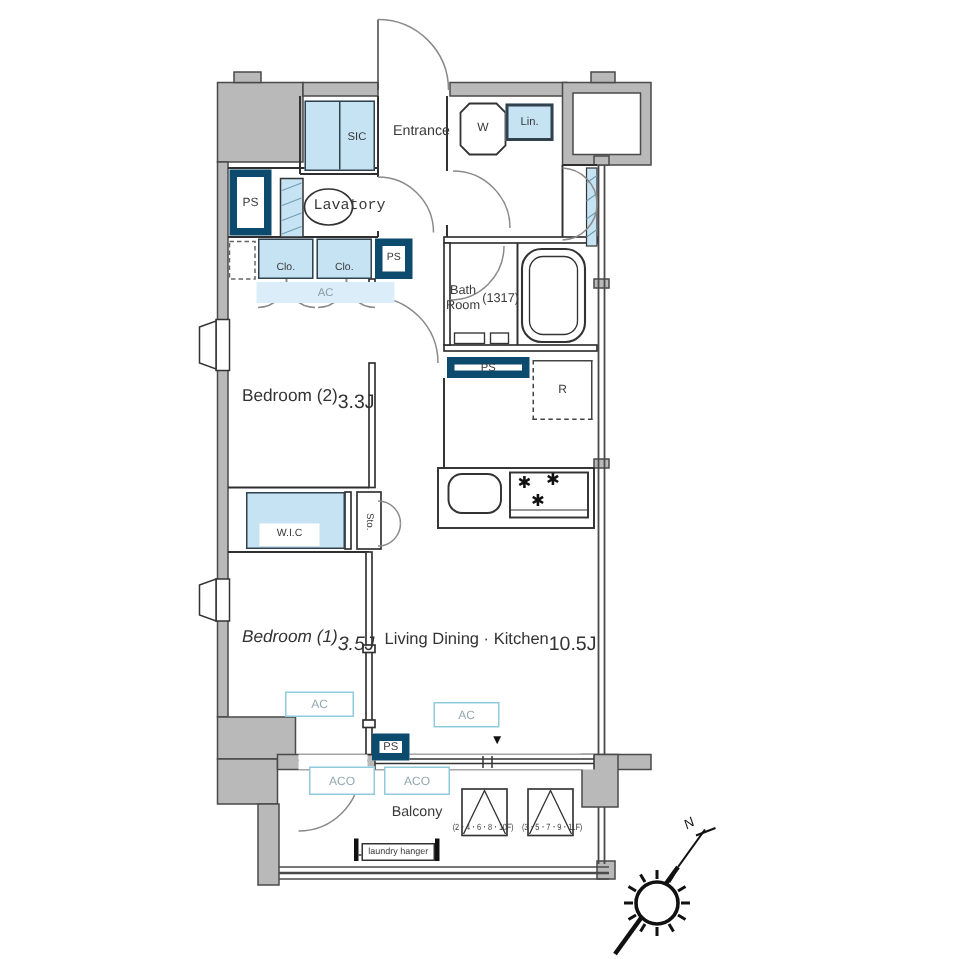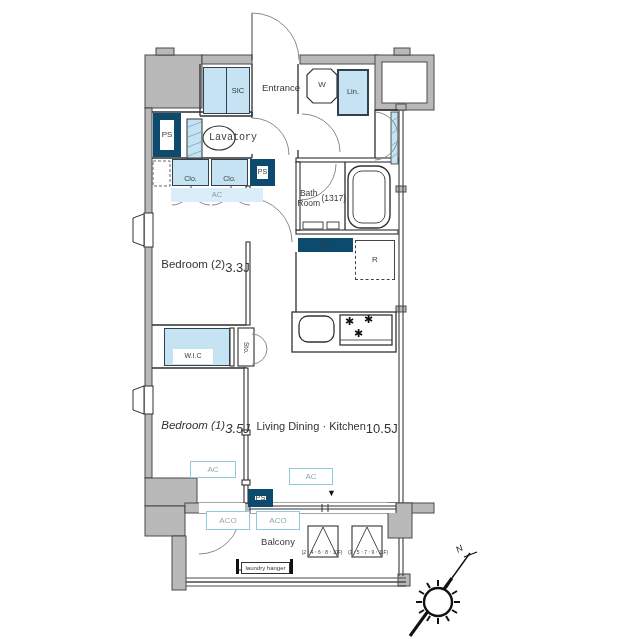--- a/index.html
+++ b/index.html
@@ -5,21 +5,21 @@
   html,body{margin:0;padding:0;background:#fff;}
   #stage{position:relative;width:640px;height:639px;background:#fff;overflow:hidden;
          font-family:"Liberation Sans",sans-serif;color:#333;}
   #plan-svg{position:absolute;left:0;top:0;width:640px;height:639px;}
   .b{position:absolute;box-sizing:border-box;}
   .lbl{position:absolute;box-sizing:border-box;color:#3a3a3a;text-align:center;
        display:flex;align-items:center;justify-content:center;line-height:1.15;white-space:nowrap;}
   .room{font-size:11.5px;color:#333;flex-direction:row;}
   .room .sz{margin-top:7px;font-size:13px;}
   .cyanbox{background:#c6e3f3;border:1.5px solid #31414d;}
-  .whbox{background:#fff;border:7px solid #0c4a6e;}
+  .whbox{background:#fff;border:5px solid #0c4a6e;}
   .acbox{background:#fff;border:1.2px solid #8fcbdb;color:#93a7ae;font-size:8px;}
   .tiny{font-size:6px;letter-spacing:-0.2px;}
   .vert{writing-mode:vertical-rl;text-orientation:mixed;}
 </style>
 </head>
 <body>
 
 <div id="stage">
 
 <svg id="plan-svg" viewBox="0 0 640 639">
@@ -174,21 +174,21 @@
     </g>
     <line x1="464" y1="557" x2="477" y2="552" stroke="#111" stroke-width="1.3"></line>
     <text x="458" y="553" font-size="9" font-style="italic" fill="#111" transform="rotate(-30 458 553)">N</text>
   </g>
 </svg>
 
 <div class="b cyanbox" style="left:203px;top:67px;width:47px;height:47px;display:flex;">
   <div style="flex:1;border-right:1px solid #31414d;"></div>
   <div style="flex:1;display:flex;align-items:center;justify-content:center;font-size:7.5px;">SIC</div>
 </div>
-<div class="b cyanbox lbl" style="left:337px;top:69px;width:32px;height:47px;font-size:7.5px;border-width:2px;">Lin.</div>
+<div class="b cyanbox lbl" style="left:337px;top:69px;width:32px;height:25px;font-size:7.5px;border-width:2px;">Lin.</div>
 <div class="b cyanbox lbl" style="left:172px;top:159px;width:37px;height:27px;font-size:7px;align-items:flex-end;padding-bottom:2px;">Clo.</div>
 <div class="b cyanbox lbl" style="left:211px;top:159px;width:37px;height:27px;font-size:7px;align-items:flex-end;padding-bottom:2px;">Clo.</div>
 <div class="b cyanbox" style="left:164px;top:328px;width:66px;height:38px;border-width:1px;"></div>
 <div class="b lbl" style="left:173px;top:349px;width:40px;height:15px;background:#fff;font-size:7px;">W.I.C</div>
 <div class="b lbl vert" style="left:239px;top:331px;width:14px;height:33px;font-size:6.5px;">Sto.</div>
 
 <div class="b lbl" style="left:252px;top:81px;width:58px;height:14px;font-size:9.5px;">Entrance</div>
 <div class="b lbl" style="left:202px;top:131px;width:62px;height:14px;font-size:10px;font-family:Liberation Mono, monospace;">Lavatory</div>
 <div class="b lbl" style="left:296px;top:182px;width:50px;height:34px;font-size:8.5px;white-space:normal;flex-direction:row;">
   <span style="display:block;width:34px;">Bath Room</span>

